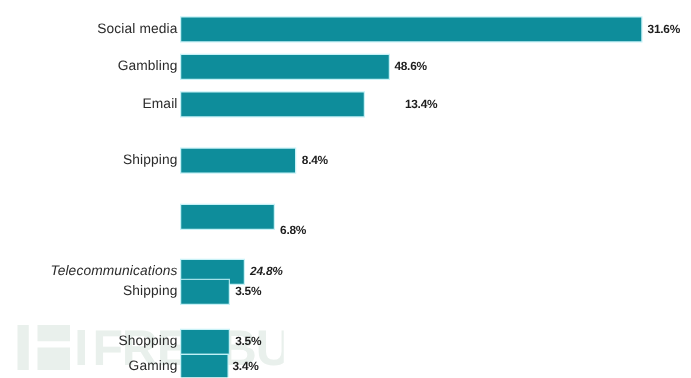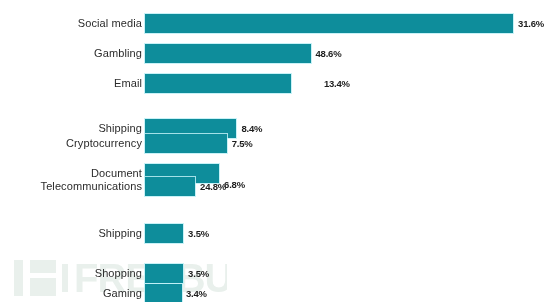--- a/index.html
+++ b/index.html
@@ -123,35 +123,27 @@
         </div>
         <div class="val-label" style="left: 295.926px; margin-left: 28px;">13.4%</div>
       </div>
       <div class="bar-row" style="top: 104px; margin-top: 15px;">
         <div class="cat-label">Shipping</div>
         <div class="bar-track" style="width: 91.476px;">
           <div class="bar-fill" style="width: 100%; background: rgb(14, 141, 155);"></div>
         </div>
         <div class="val-label" style="left: 241.476px;">8.4%</div>
       </div>
-      <div class="bar-row" style="top: 134px;">
-        <div class="cat-label">Cryptocurrency</div>
-        <div class="bar-track" style="width: 81.675px;">
-          <div class="bar-fill" style="width: 100%; background: rgb(14, 141, 155);"></div>
-        </div>
-        <div class="val-label" style="left: 231.675px;">7.5%</div>
-      </div>
       <div class="bar-row" style="top: 164px;">
-        <div class="cat-label">Document</div>
         <div class="bar-track" style="width: 74.052px;">
           <div class="bar-fill" style="width: 100%; background: rgb(14, 141, 155);"></div>
         </div>
         <div class="val-label" style="left: 224.052px; margin-top: 11px;">6.8%</div>
       </div>
-      <div class="bar-row" style="top: 177px;">
+      <div class="bar-row" style="top: 208px; font-style: italic;">
         <div class="cat-label">Telecommunications</div>
         <div class="bar-track" style="width: 50.094px;">
           <div class="bar-fill" style="width: 100%; background: rgb(14, 141, 155);"></div>
         </div>
         <div class="val-label" style="left: 200.094px;">24.8%</div>
       </div>
       <div class="bar-row" style="top: 224px;">
         <div class="cat-label">Shipping</div>
         <div class="bar-track" style="width: 38.115px;">
           <div class="bar-fill" style="width: 100%; background: rgb(14, 141, 155);"></div>

